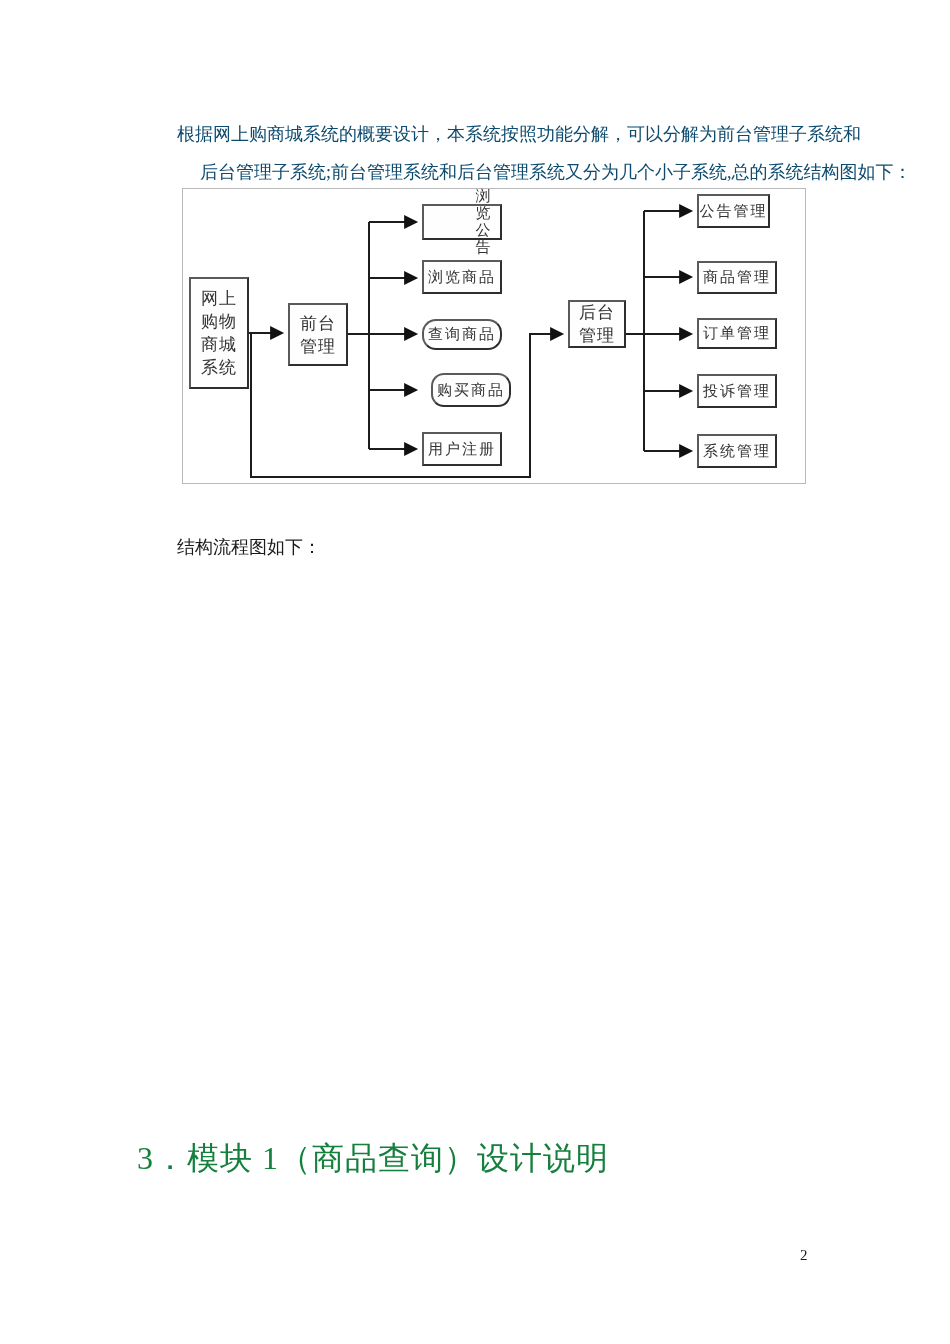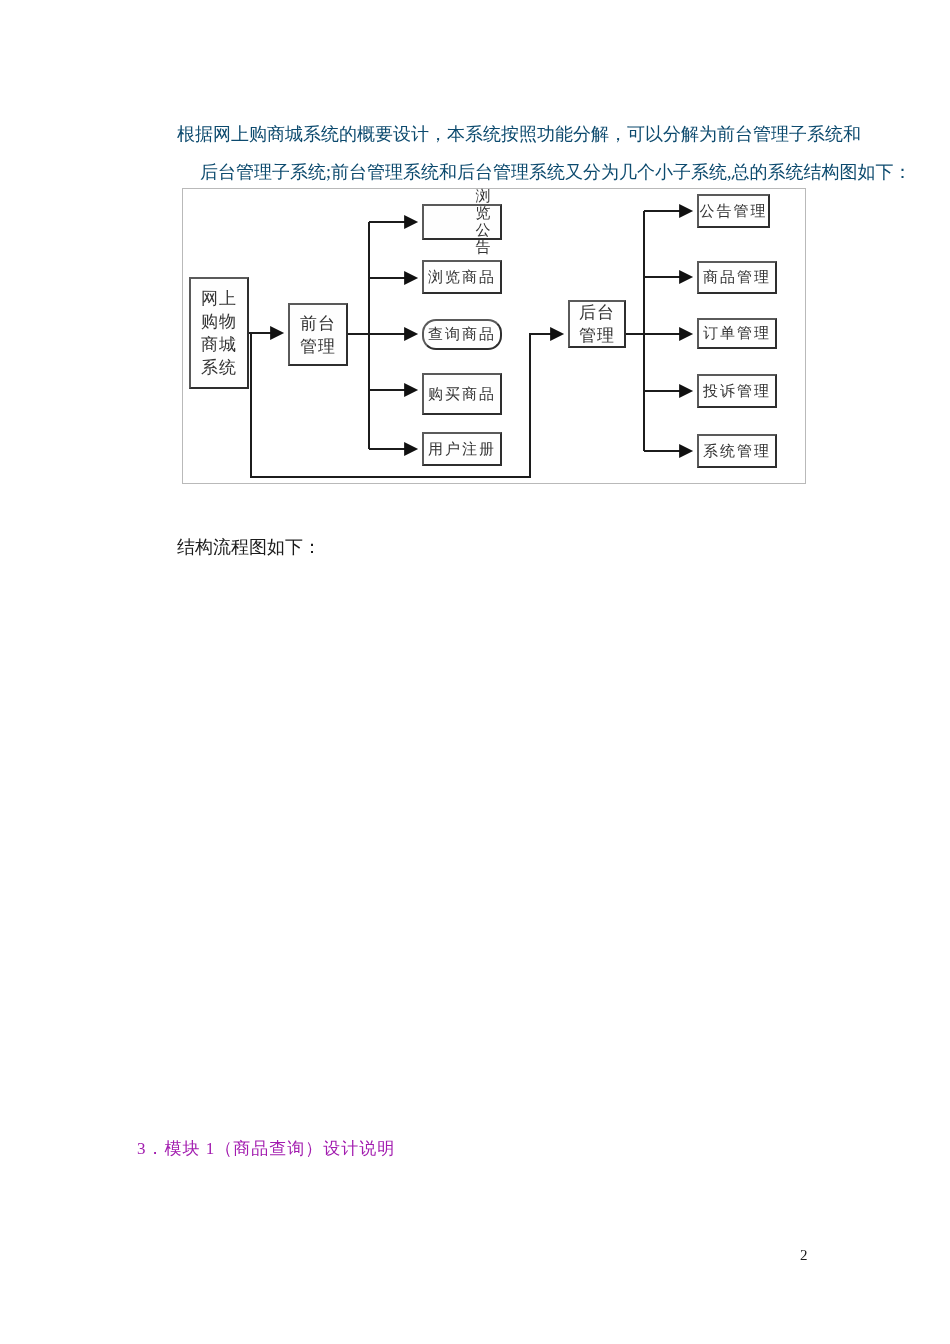--- a/index.html
+++ b/index.html
@@ -62,33 +62,33 @@
 
   
   .n-root  { left: 6px;   top: 88px;  width: 60px; height: 112px; }
   .n-front { left: 105px; top: 114px; width: 60px; height: 63px; }
   .n-back  { left: 385px; top: 111px; width: 58px; height: 48px; }
 
   
   .n-m0 { left: 239px; top: 15px;  width: 80px; height: 36px; padding-left: 44px; }
   .n-m1 { left: 239px; top: 71px;  width: 80px; height: 34px; }
   .n-m2 { left: 239px; top: 130px; width: 80px; height: 31px; border-radius: 14px; }
-  .n-m3 { left: 239px; top: 184px; width: 80px; height: 42px; }
+  .n-m3 { left: 248px; top: 184px; width: 80px; height: 34px; border-radius: 13px; }
   .n-m4 { left: 239px; top: 243px; width: 80px; height: 34px; }
 
   
   .n-r0 { left: 514px; top: 5px;   width: 73px; height: 34px; }
   .n-r1 { left: 514px; top: 72px;  width: 80px; height: 33px; }
   .n-r2 { left: 514px; top: 129px; width: 80px; height: 31px; }
   .n-r3 { left: 514px; top: 185px; width: 80px; height: 34px; }
   .n-r4 { left: 514px; top: 245px; width: 80px; height: 34px; }
 
   .heading {
-    font-size: 17px;
-    color: #a21caf;
+    font-size: 32px;
+    color: #15803d;
     white-space: nowrap;
     letter-spacing: 1px;
   }
   .page-number {
     font-size: 15px;
     color: #1b1b1b;
   }
 </style>
 </head>
 <body>

